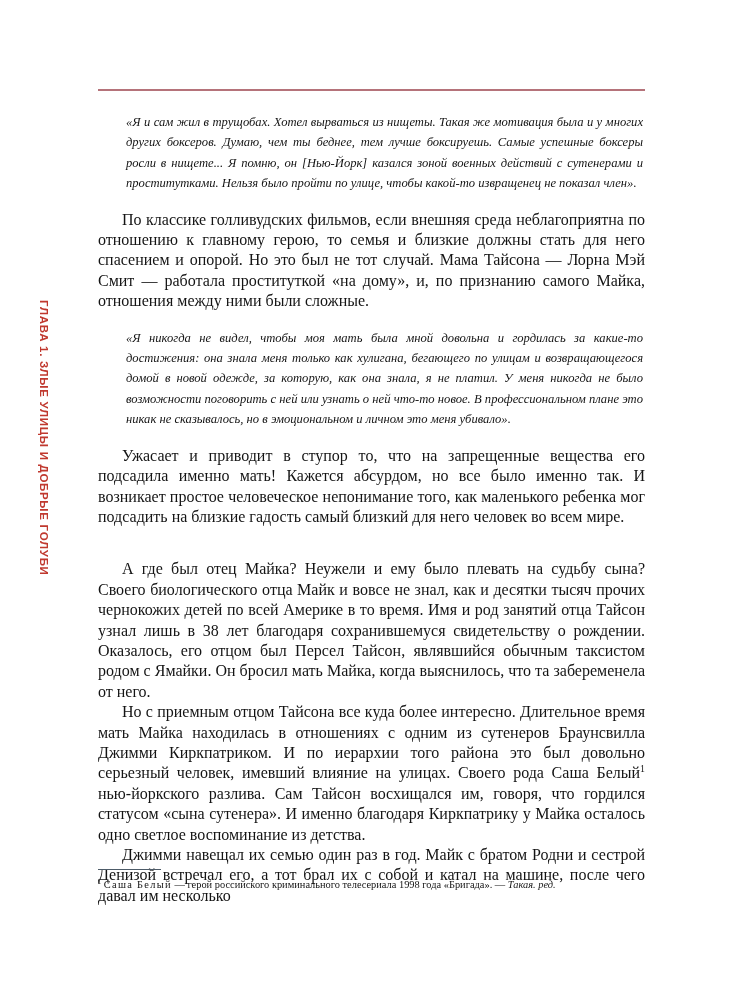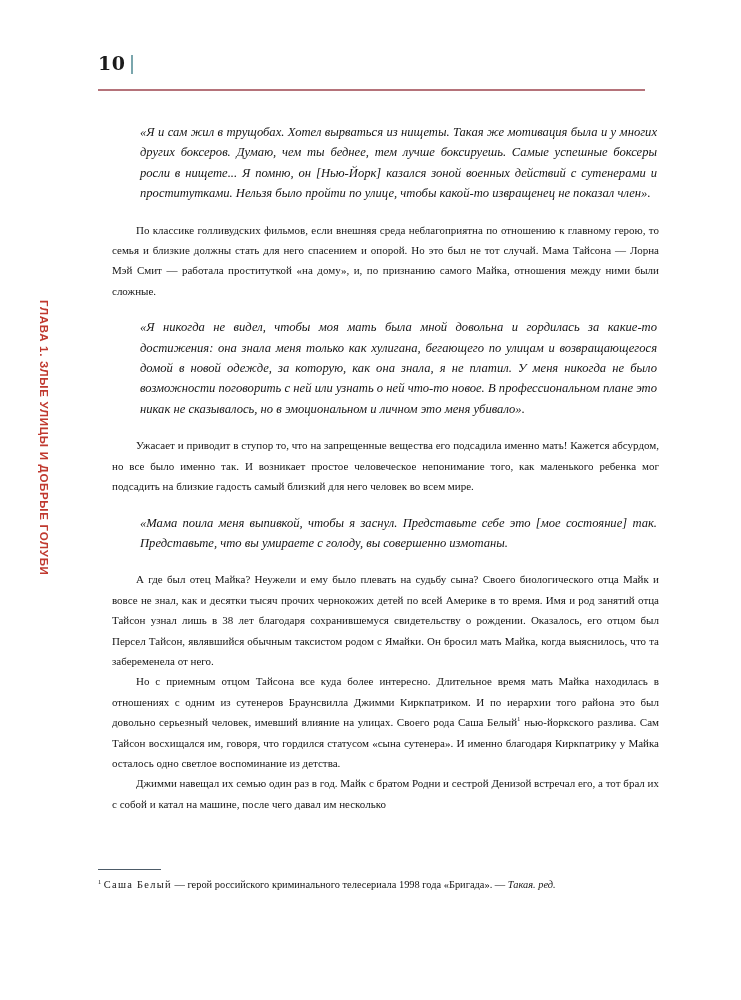--- a/index.html
+++ b/index.html
@@ -76,35 +76,34 @@
     font-family: "Liberation Sans", "DejaVu Sans", sans-serif;
     font-weight: 700;
     font-size: 11.5px;
     letter-spacing: 0.7px;
     color: #c0392f;
   }
 
   
   .column {
     position: absolute;
-    left: 112px;
+    left: 98px;
     top: 112px;
     width: 547px;
-    margin-top: 10px;
   }
 
   p {
     margin: 0;
     text-align: justify;
     text-justify: inter-word;
     hyphens: manual;
   }
 
   .body-par {
-    font-size: 11px;
+    font-size: 16px;
     line-height: 20.4px;
     text-indent: 24px;
     color: #141414;
   }
   .body-par + .body-par { margin-top: 0; }
 
   .quote {
     font-style: italic;
     font-size: 12.6px;
     line-height: 20.4px;
@@ -151,45 +150,40 @@
 </style>
 </head>
 <body>
 
 <div class="page">
 
   <div class="chapter-tab">
     <div class="chapter-tab-text">ГЛАВА 1. ЗЛЫЕ УЛИЦЫ И ДОБРЫЕ ГОЛУБИ</div>
   </div>
 
-  <div class="header">
-    <div class="folio">10</div>
-    <div class="folio-rule"></div>
-  </div>
   <div class="header-rule"></div>
 
   <div class="column">
 
     <p class="quote">«Я и сам жил в трущобах. Хотел вырваться из нищеты. Такая же мотивация была и у многих других боксеров. Думаю, чем ты беднее, тем лучше боксируешь. Самые успешные боксеры росли в нищете... Я помню, он [Нью-Йорк] казался зоной военных действий с сутенерами и проститутками. Нельзя было пройти по улице, чтобы какой-то извращенец не показал член».</p>
 
     <div class="gap-after-quote"></div>
 
     <p class="body-par">По классике голливудских фильмов, если внешняя среда неблагоприятна по отношению к главному герою, то семья и близкие должны стать для него спасением и опорой. Но это был не тот случай. Мама Тайсона — Лорна Мэй Смит — работала проституткой «на дому», и, по признанию самого Майка, отношения между ними были сложные.</p>
 
     <div class="gap-before-quote"></div>
 
     <p class="quote">«Я никогда не видел, чтобы моя мать была мной довольна и гордилась за какие-то достижения: она знала меня только как хулигана, бегающего по улицам и возвращающегося домой в новой одежде, за которую, как она знала, я не платил. У меня никогда не было возможности поговорить с ней или узнать о ней что-то новое. В профессиональном плане это никак не сказывалось, но в эмоциональном и личном это меня убивало».</p>
 
     <div class="gap-after-quote"></div>
 
     <p class="body-par">Ужасает и приводит в ступор то, что на запрещенные вещества его подсадила именно мать! Кажется абсурдом, но все было именно так. И возникает простое человеческое непонимание того, как маленького ребенка мог подсадить на близкие гадость самый близкий для него человек во всем мире.</p>
 
     <div class="gap-before-quote"></div>
 
-    <p class="quote">«Мама поила меня выпивкой, чтобы я заснул. Представьте себе это [мое состояние] так. Представьте, что вы умираете с голоду, вы совершенно измотаны.</p>
 
     <div class="gap-after-quote"></div>
 
     <p class="body-par">А где был отец Майка? Неужели и ему было плевать на судьбу сына? Своего биологического отца Майк и вовсе не знал, как и десятки тысяч прочих чернокожих детей по всей Америке в то время. Имя и род занятий отца Тайсон узнал лишь в 38 лет благодаря сохранившемуся свидетельству о рождении. Оказалось, его отцом был Персел Тайсон, являвшийся обычным таксистом родом с Ямайки. Он бросил мать Майка, когда выяснилось, что та забеременела от него.</p>
 
     <p class="body-par"><span>Но с приемным отцом Тайсона все куда более интересно. Длительное время мать Майка находилась в отношениях с одним из сутенеров Браунсвилла Джимми Киркпатриком. И по иерархии того района это был довольно серьезный человек, имевший влияние на улицах. Своего рода Саша Белый</span><sup>1</sup><span> нью-йоркского разлива. Сам Тайсон восхищался им, говоря, что гордился статусом «сына сутенера». И именно благодаря Киркпатрику у Майка осталось одно светлое воспоминание из детства.</span></p>
 
     <p class="body-par">Джимми навещал их семью один раз в год. Майк с братом Родни и сестрой Денизой встречал его, а тот брал их с собой и катал на машине, после чего давал им несколько</p>
 
   </div>

